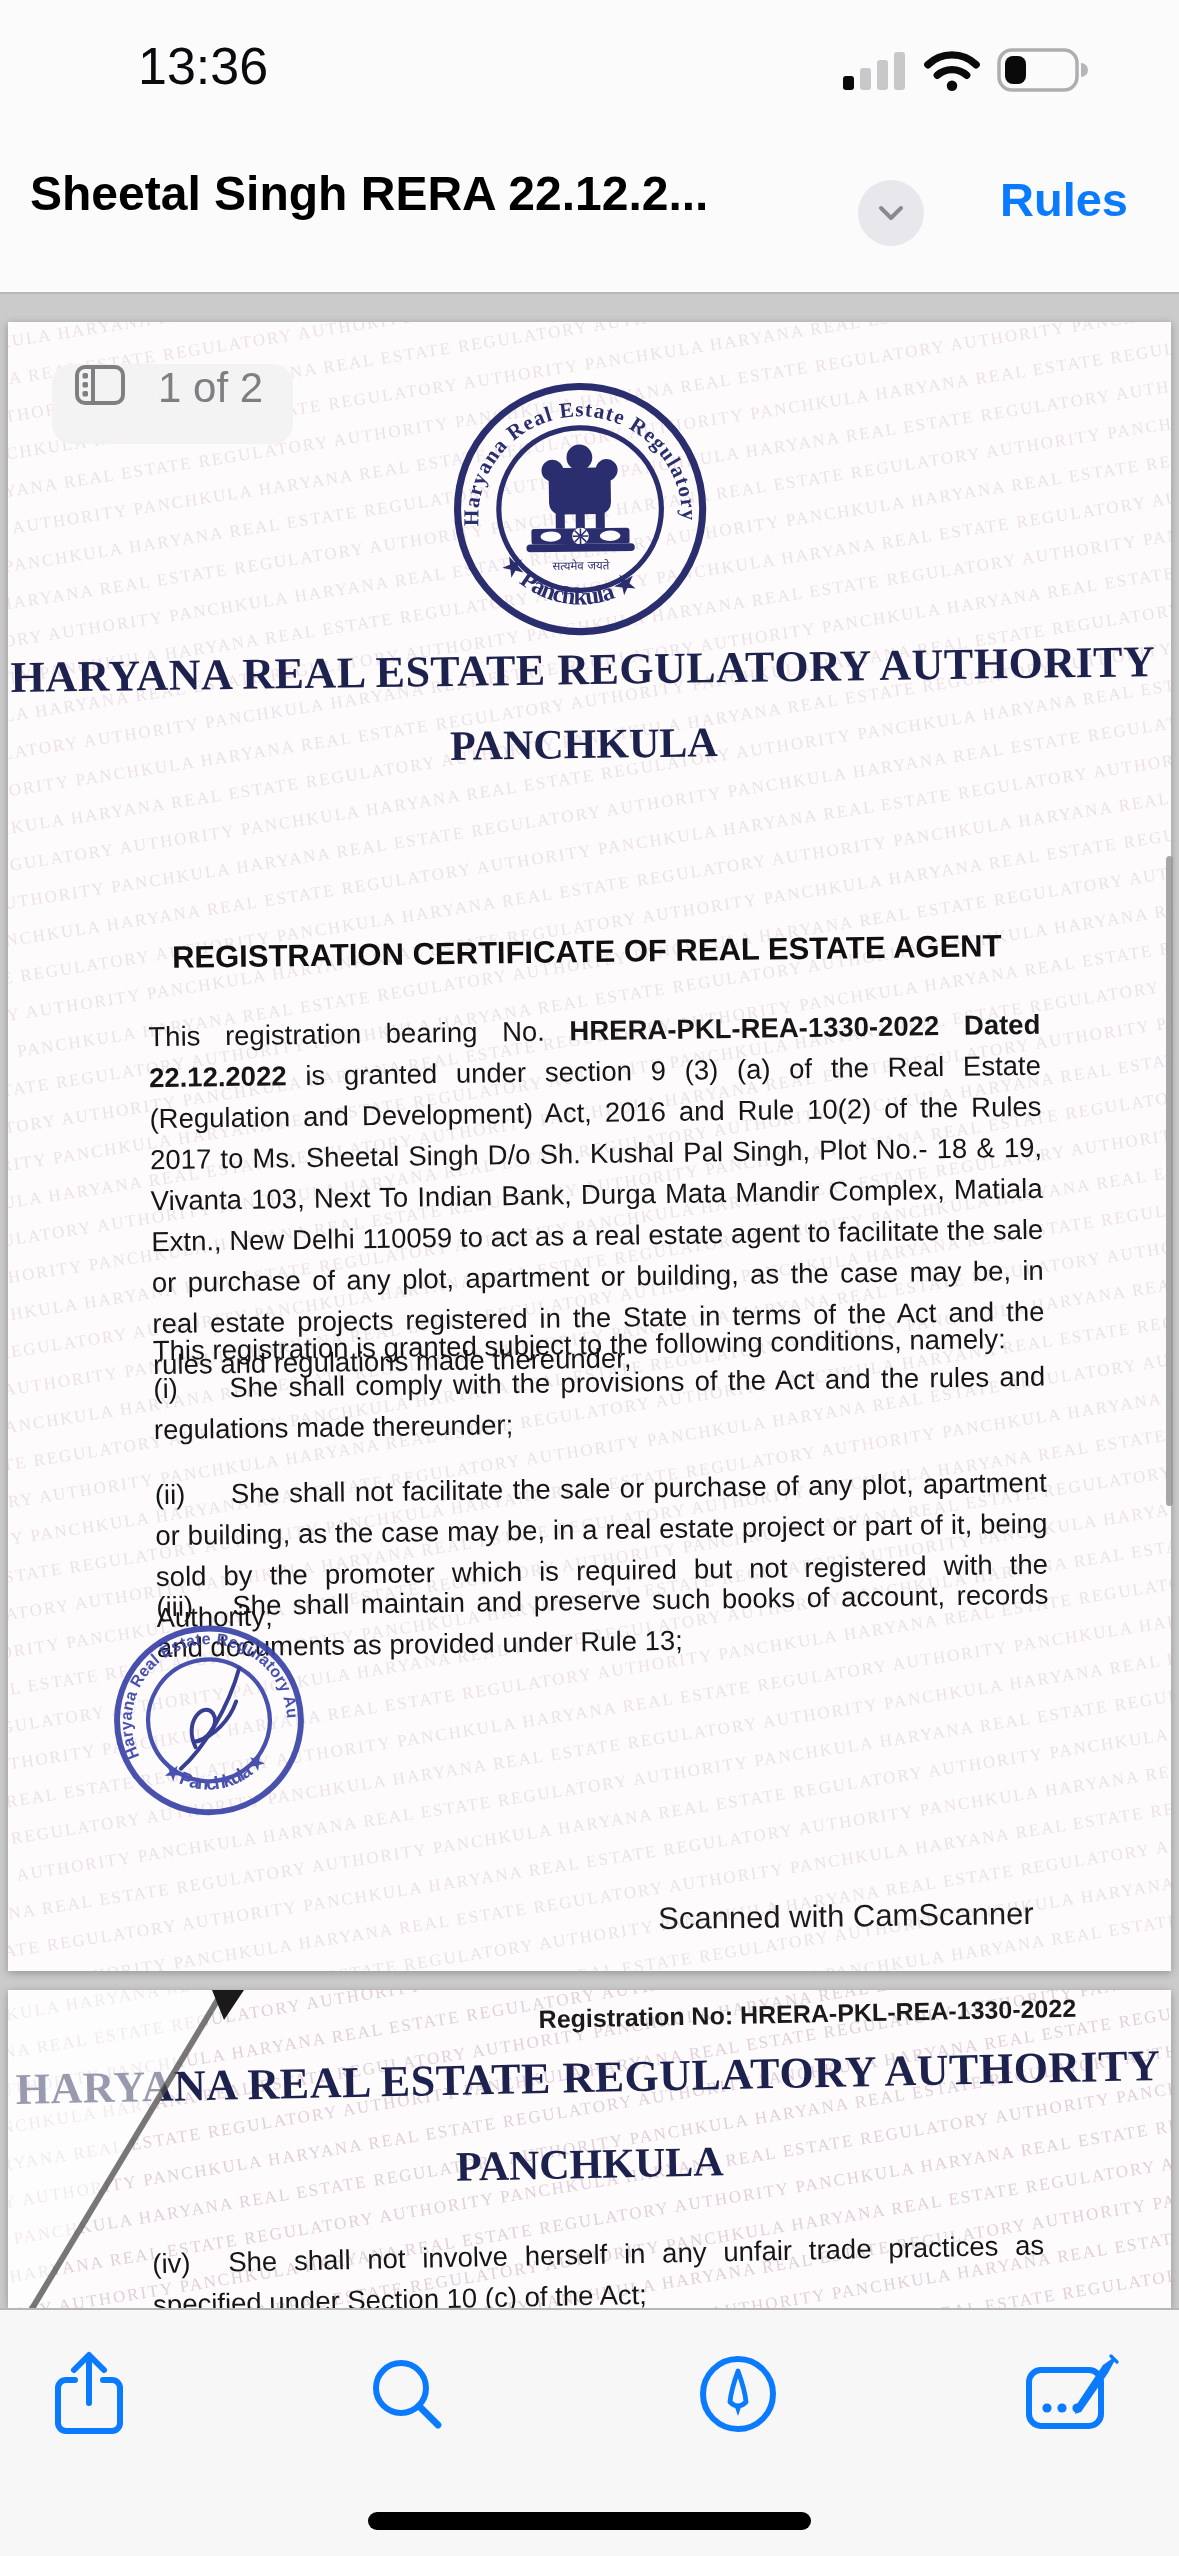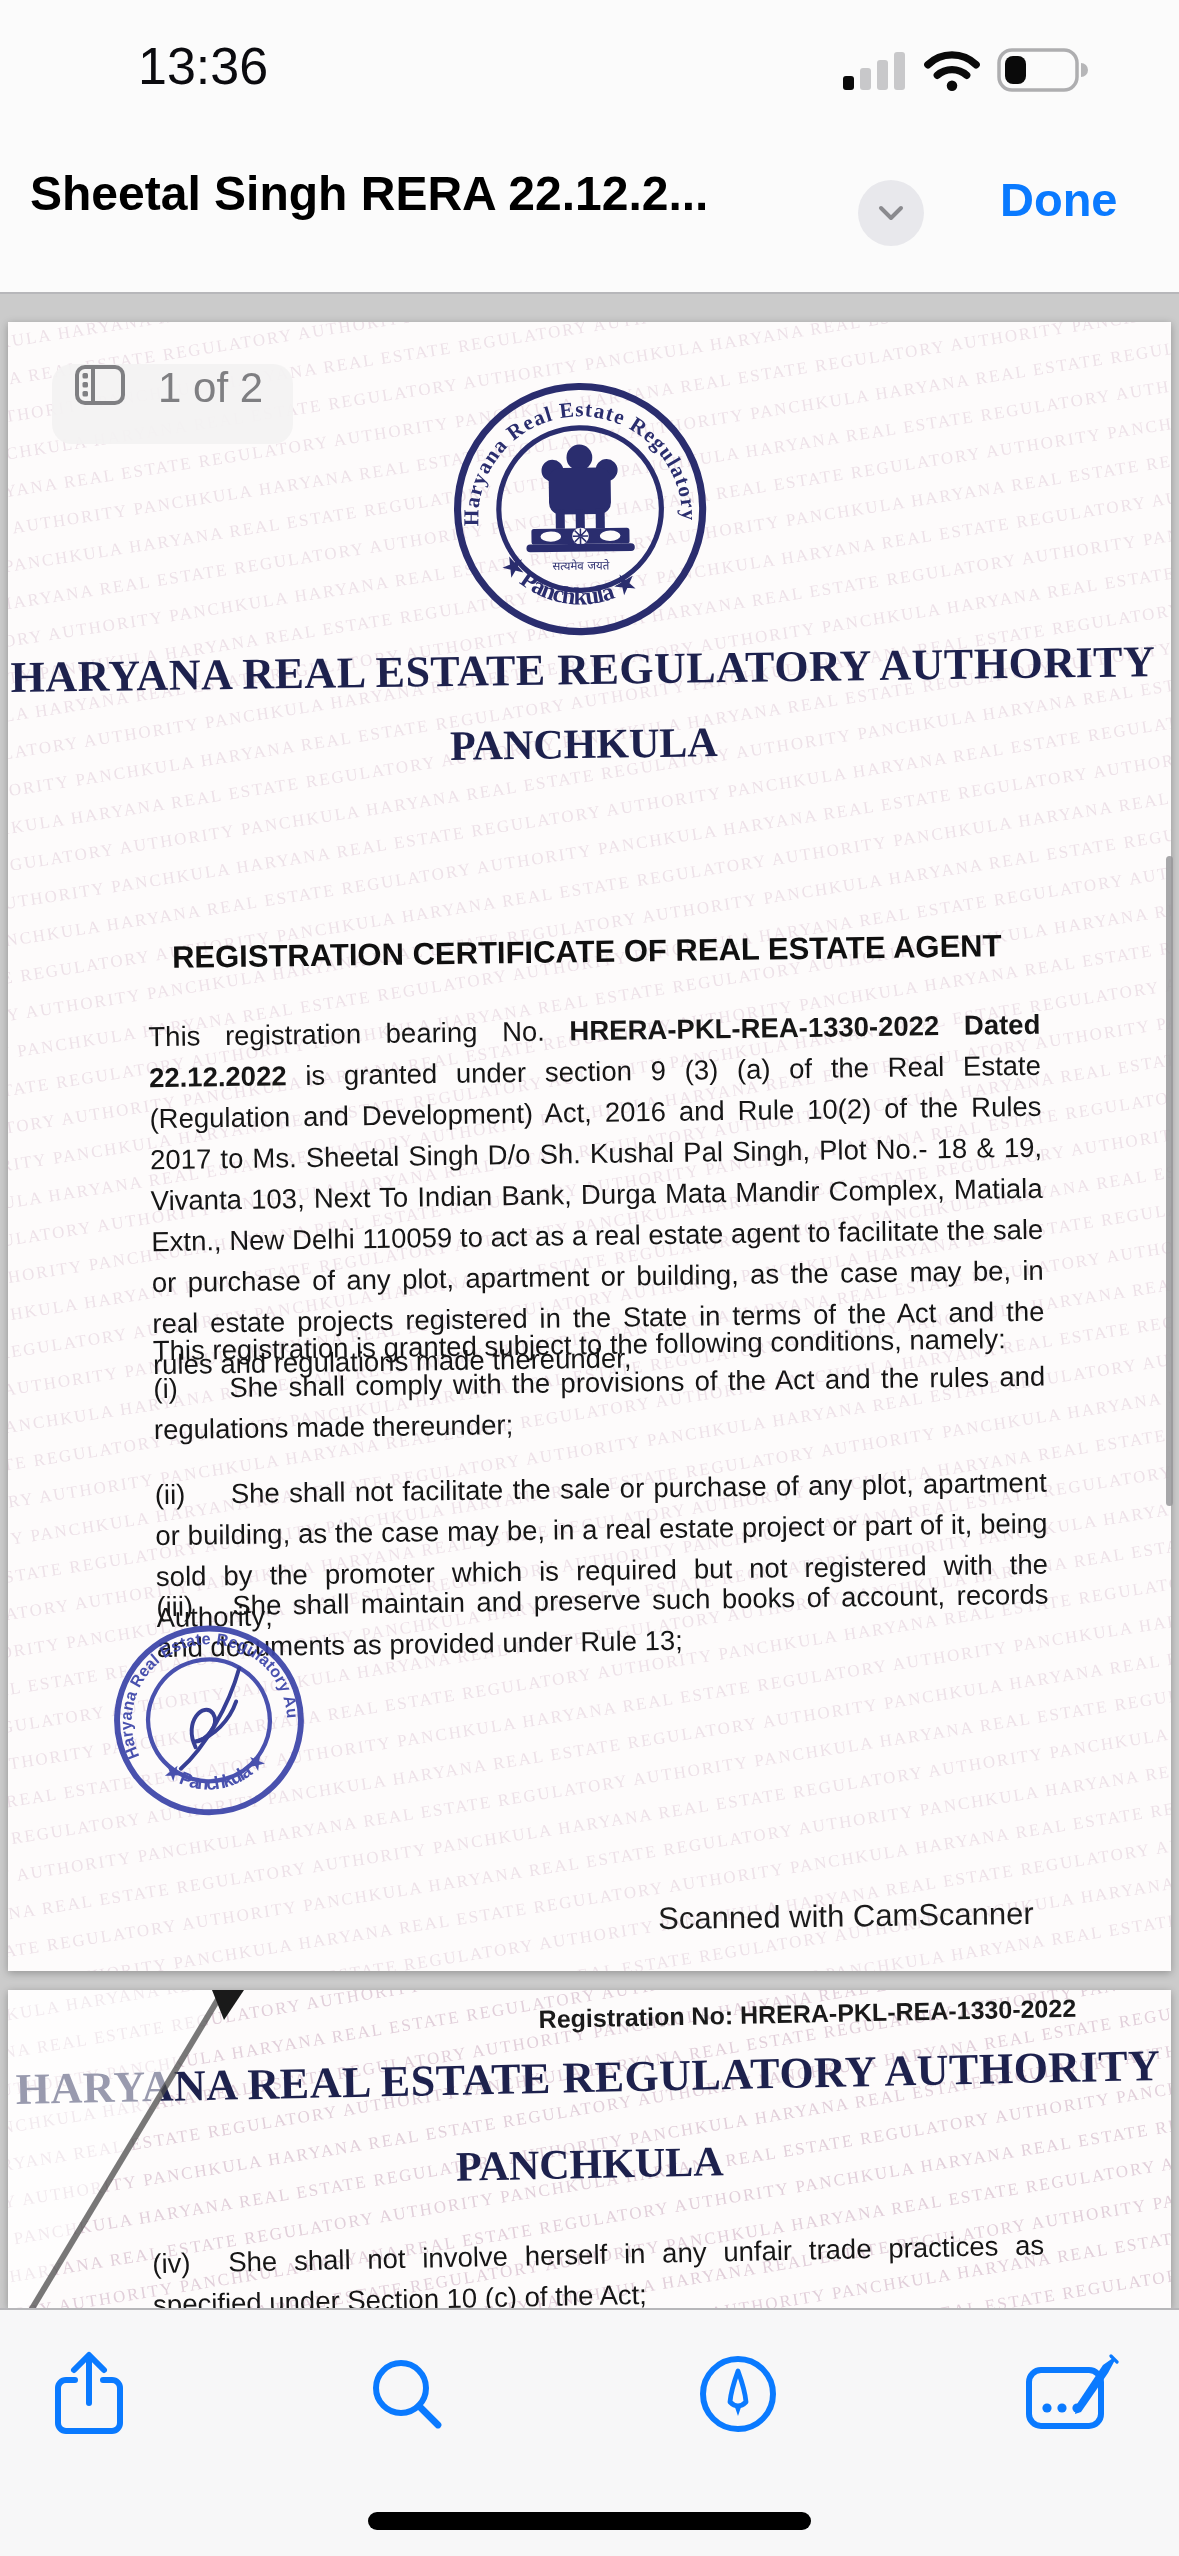--- a/index.html
+++ b/index.html
@@ -107,21 +107,21 @@
       <path d="M84,15 a7,7 0 0 1 0,14 z" fill="#b6b6b8"></path>
       <rect x="8" y="8" width="21" height="28" rx="8" fill="#0a0a0a"></rect>
     </svg>
   </div>
   <div class="nav-title">Sheetal Singh RERA 22.12.2...</div>
   <div class="title-menu-btn">
     <svg width="38" height="38" viewBox="0 0 38 38">
       <path d="M9,14 L19,24 L29,14" stroke="#8a8a8e" stroke-width="4" fill="none" stroke-linecap="round" stroke-linejoin="round"></path>
     </svg>
   </div>
-  <div class="done-btn">Done</div>
+  <div class="done-btn">Rules</div>
 </div>
 
 <div class="content">
 
   <div class="page page1">
     <div class="scan p1rot">
       <div class="watermark">
           <div class="wm-line" style="margin-left: 0px;">HARYANA REAL ESTATE REGULATORY AUTHORITY PANCHKULA   HARYANA REAL ESTATE REGULATORY AUTHORITY PANCHKULA   HARYANA REAL ESTATE REGULATORY AUTHORITY PANCHKULA   HARYANA REAL ESTATE REGULATORY AUTHORITY PANCHKULA   HARYANA REAL ESTATE REGULATORY AUTHORITY PANCHKULA   HARYANA REAL ESTATE REGULATORY AUTHORITY PANCHKULA   </div>
           <div class="wm-line" style="margin-left: -137px;">HARYANA REAL ESTATE REGULATORY AUTHORITY PANCHKULA   HARYANA REAL ESTATE REGULATORY AUTHORITY PANCHKULA   HARYANA REAL ESTATE REGULATORY AUTHORITY PANCHKULA   HARYANA REAL ESTATE REGULATORY AUTHORITY PANCHKULA   HARYANA REAL ESTATE REGULATORY AUTHORITY PANCHKULA   HARYANA REAL ESTATE REGULATORY AUTHORITY PANCHKULA   </div>
           <div class="wm-line" style="margin-left: -274px;">HARYANA REAL ESTATE REGULATORY AUTHORITY PANCHKULA   HARYANA REAL ESTATE REGULATORY AUTHORITY PANCHKULA   HARYANA REAL ESTATE REGULATORY AUTHORITY PANCHKULA   HARYANA REAL ESTATE REGULATORY AUTHORITY PANCHKULA   HARYANA REAL ESTATE REGULATORY AUTHORITY PANCHKULA   HARYANA REAL ESTATE REGULATORY AUTHORITY PANCHKULA   </div>

